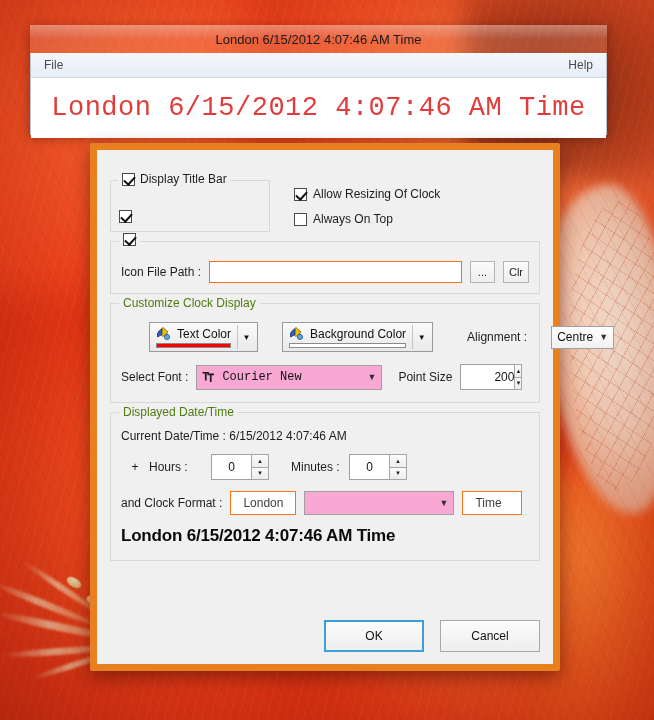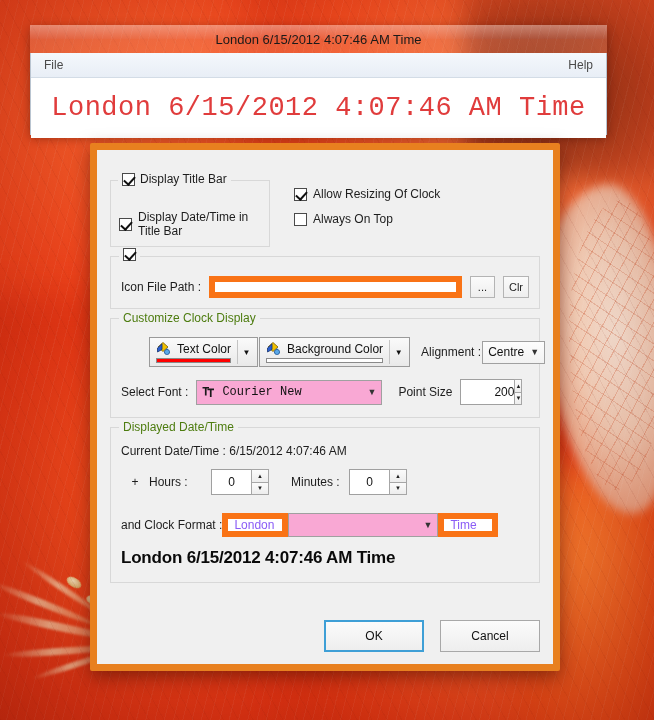--- a/index.html
+++ b/index.html
@@ -229,25 +229,25 @@
   .box-left .legend-cb { top: -9px; left: 7px; }
   .row1-right {
     flex: 1;
     padding-left: 24px;
     padding-top: 7px;
     display: flex; flex-direction: column; gap: 11px;
   }
 
   
   .tinput {
-    border: 6px solid #f97316;
+    border: 1px solid #f97316;
     background: #ffffff;
     height: 22px;
-    font-size: 12px; color: #8b5cf6;
-    padding: 0 6px;
+    font-size: 12px; color: #404040;
+    padding: 0 12px;
     display: flex; align-items: center;
     font-family: "Liberation Sans", sans-serif;
   }
   .btn-sm {
     border: 1px solid #b4b4b4;
     background: linear-gradient(180deg, #fbfbfb 0%, #eeeeee 100%);
     height: 22px; min-width: 25px;
     display: flex; align-items: center; justify-content: center;
     font-size: 11px; color: #222; cursor: pointer;
     padding: 0 5px;
@@ -376,21 +376,20 @@
   <div class="dlg-body">
 
     <div class="row1">
       <div class="box-left">
         <div class="legend-cb">
           <span class="cbx checked"></span>
           <span>Display Title Bar</span>
         </div>
         <div class="cb-row" style="margin-top:13px;">
           <span class="cbx checked"></span>
-          <span>Display Date/Time in Title Bar</span>
         </div>
       </div>
 
       <div class="row1-right">
         <div class="cb-row">
           <span class="cbx checked"></span>
           <span>Allow Resizing Of Clock</span>
         </div>
         <div class="cb-row">
           <span class="cbx"></span>
@@ -407,21 +406,21 @@
         <span class="lbl">Icon File Path :</span>
         <div class="tinput" style="flex:1;"></div>
         <div class="btn-sm">...</div>
         <div class="btn-sm">Clr</div>
       </div>
     </div>
 
     <div class="group" style="padding-top:14px; padding-bottom:12px;">
       <div class="legend">Customize Clock Display</div>
 
-      <div class="frow" style="gap:1px; margin-top:4px;padding-left:28px;">
+      <div class="frow" style="gap:24px; margin-top:4px;padding-left:28px;">
 
         <div class="colorbtn">
           <div class="cb-main">
             <div class="cb-top">
               <svg class="paint-icon" viewBox="0 0 16 15">
                 <path d="M2 6 L7 1.5 L12 6 L7 10.5 Z" fill="#f0c000" stroke="#7a5c00" stroke-width=".8"></path>
                 <path d="M1.5 7 L6 2.8 L6 8.5 L1.5 11 Z" fill="#2a5fd0" stroke="#15336f" stroke-width=".8"></path>
                 <path d="M11 7 L14 12 L8 12 Z" fill="#2f7ad0" opacity=".9"></path>
                 <circle cx="11" cy="11" r="2.6" fill="#5aa8e8" stroke="#1d4f8c" stroke-width=".7"></circle>
               </svg>
@@ -496,21 +495,21 @@
         <span class="lbl" style="margin-left:22px; width:58px;">Minutes :</span>
         <div class="spin" style="width:58px;">
           <div class="val" style="flex:1;">0</div>
           <div class="arrows">
             <div>▲</div>
             <div>▼</div>
           </div>
         </div>
       </div>
 
-      <div class="frow" style="margin-top:18px;">
+      <div class="frow" style="gap:8px; margin-top:11px;">
         <span class="lbl">and Clock Format :</span>
         <div class="tinput" style="width:66px; height:24px;">London</div>
         <div class="sel sel-white" style="width:150px; height:24px;">
           <span></span>
           <span class="caret">▼</span>
         </div>
         <div class="tinput" style="width:60px; height:24px;">Time</div>
       </div>
 
       <div class="preview-text">London 6/15/2012 4:07:46 AM Time</div>

